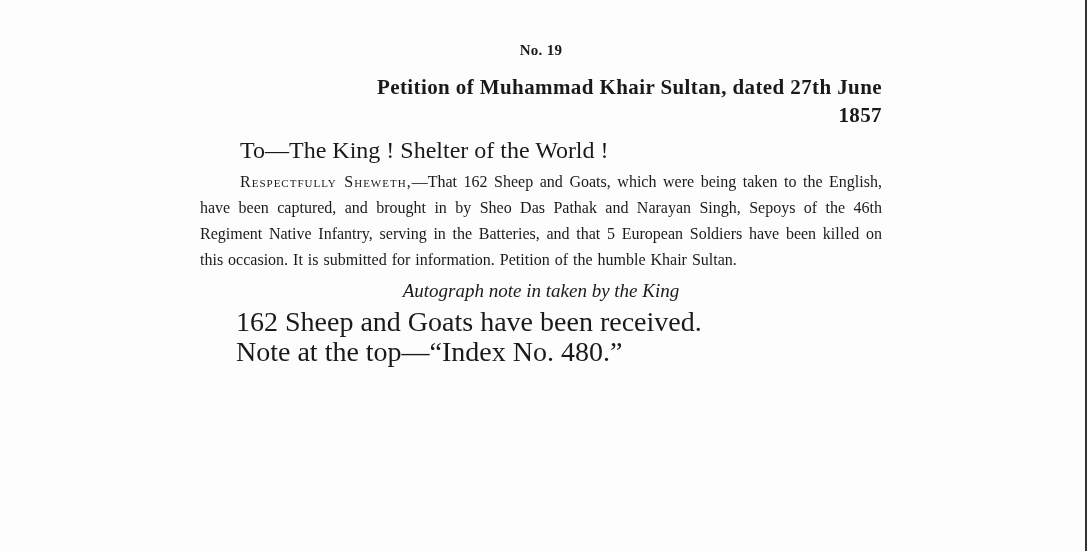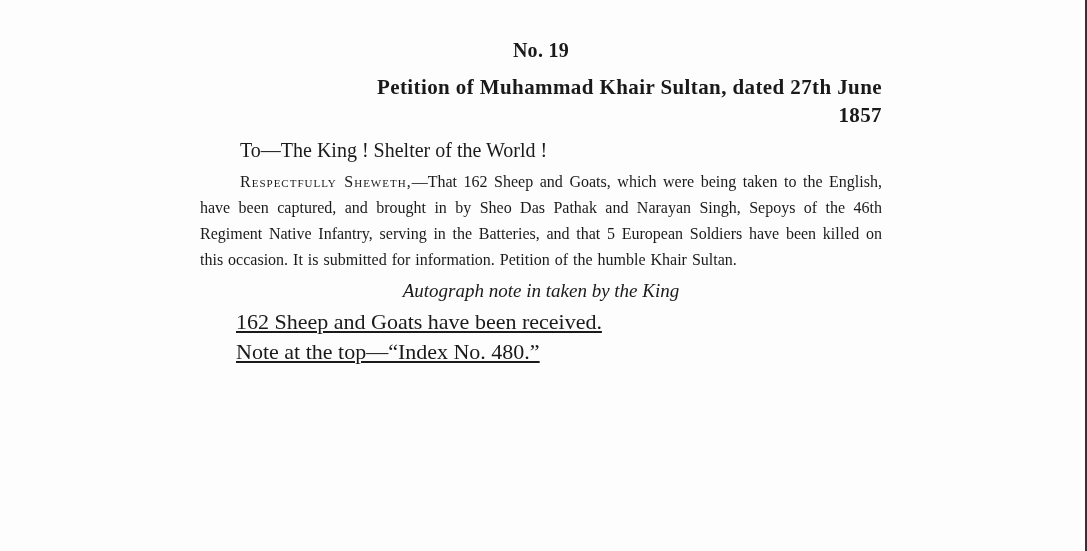--- a/index.html
+++ b/index.html
@@ -25,35 +25,35 @@
   }
   .doc {
     position: absolute;
     left: 200px;
     top: 36px;
     width: 682px;
   }
   .doc-number {
     text-align: center;
     font-weight: bold;
-    font-size: 20px;
+    font-size: 15px;
     line-height: 28px;
     margin: 0 0 9px 0;
     letter-spacing: 0.3px;
   }
   .doc-title {
     text-align: right;
     font-weight: bold;
     font-size: 21px;
     line-height: 28px;
     margin: 0 0 7px 0;
     letter-spacing: 0.4px;
   }
   .salutation {
-    font-size: 20px;
+    font-size: 24px;
     line-height: 28px;
     text-indent: 40px;
     margin: 0 0 5px 0;
   }
   .body-para {
     font-size: 16px;
     line-height: 26px;
     text-align: justify;
     text-indent: 40px;
     margin: 0;
@@ -64,25 +64,24 @@
     letter-spacing: 1px;
   }
   .note-heading {
     text-align: center;
     font-style: italic;
     font-size: 19px;
     line-height: 28px;
     margin: 4px 0 2px 0;
   }
   .note-line {
-    font-size: 22px;
+    font-size: 28px;
     line-height: 30px;
     text-indent: 36px;
     margin: 0;
-    text-decoration: underline;
   }
 </style>
 </head>
 <body>
 
 <div class="doc">
   <div class="doc-number">No. 19</div>
   <div class="doc-title">
     <span>Petition of Muhammad Khair Sultan, dated 27th June</span><br>
     <span>1857</span>

